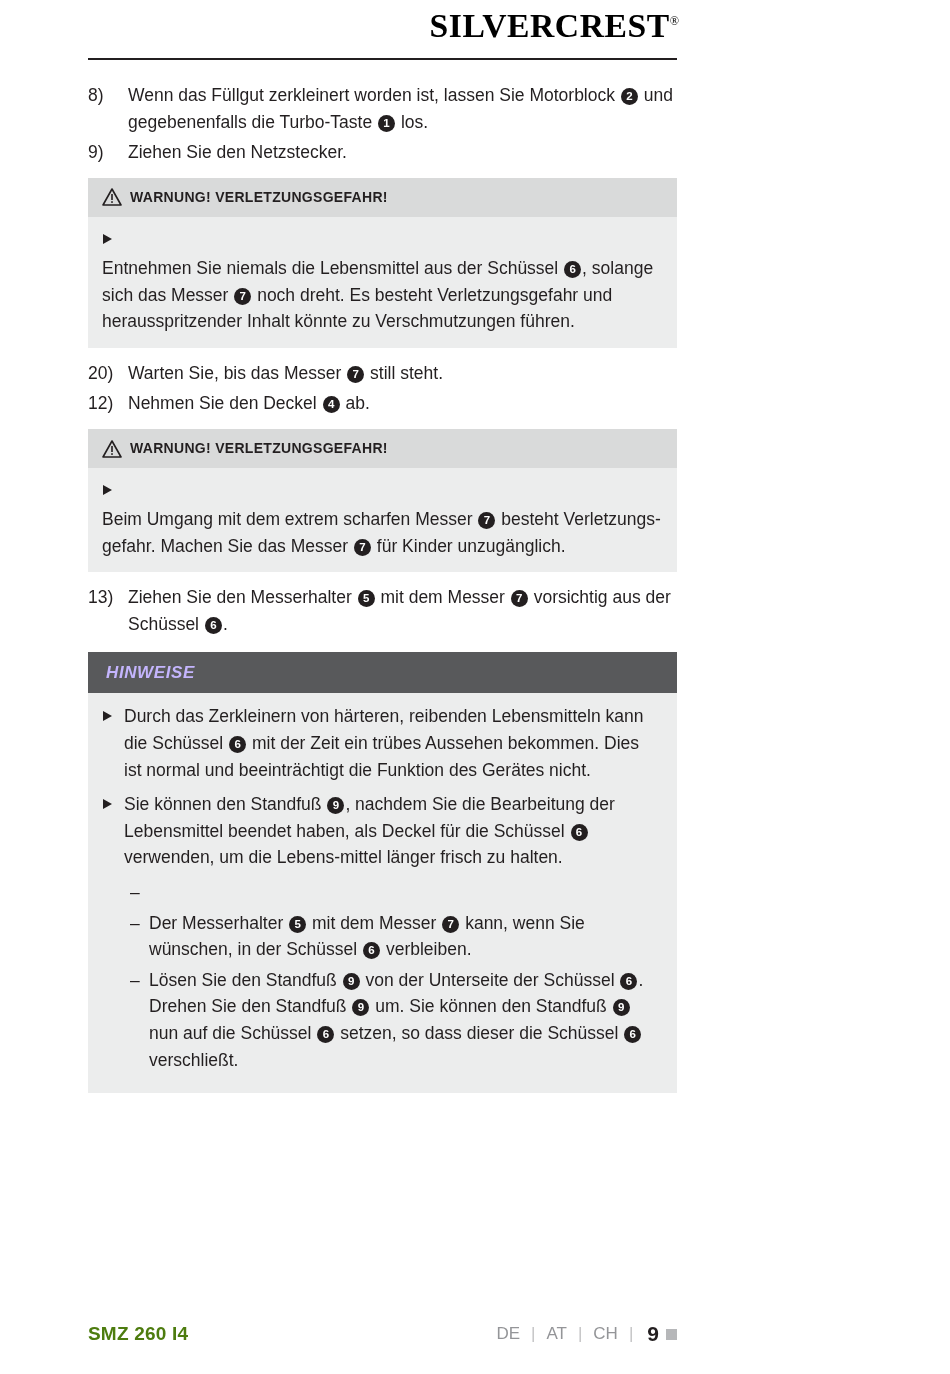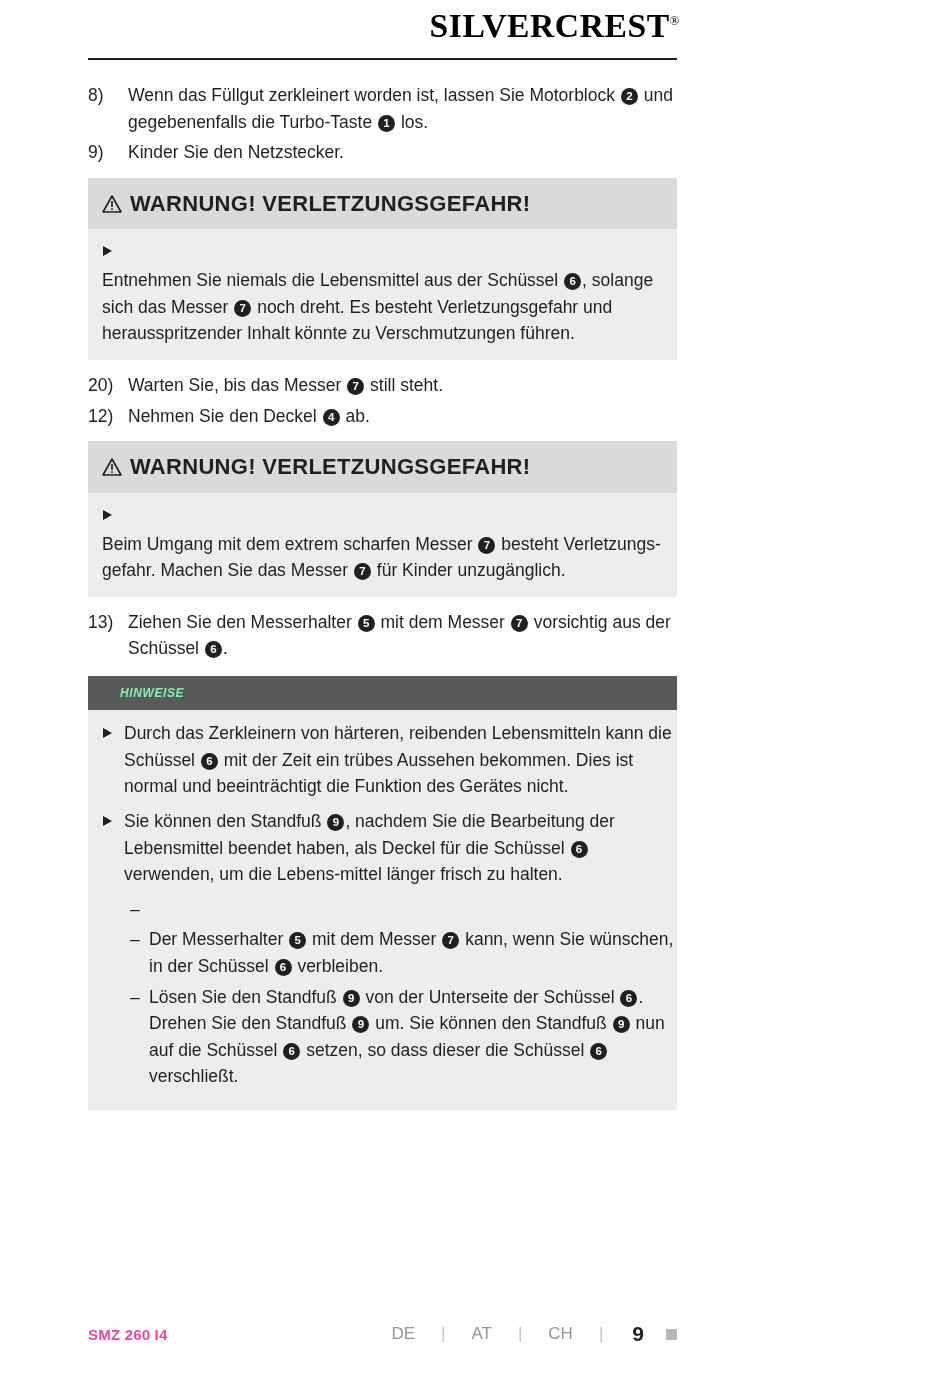--- a/index.html
+++ b/index.html
@@ -94,21 +94,21 @@
     margin: 12px 0 12px 0;
     background: #eceded;
   }
   .warnbox .wb-head {
     background: #d9dada;
     padding: 9px 14px 9px 14px;
     display: flex;
     align-items: center;
     gap: 8px;
     font-weight: bold;
-    font-size: 22px;
+    font-size: 14px;
     letter-spacing: 0.3px;
   }
   .tri-wrap {
     position: relative;
     width: 20px;
     height: 18px;
     display: inline-block;
   }
   .tri-wrap svg { display: block; }
   .warnbox .wb-body {
@@ -126,29 +126,29 @@
   }
   .arrow svg { display: block; }
 
   
   .notebox {
     margin: 14px 0 0 0;
     background: #eceded;
   }
   .notebox .nb-head {
     background: #58595b;
-    color: #86efac;
+    color: #c4b5fd;
     font-style: italic;
     font-weight: bold;
-    font-size: 12px;
+    font-size: 17px;
     letter-spacing: 0.6px;
-    padding: 8px 32px;
+    padding: 8px 18px;
   }
   .notebox .nb-body {
-    padding: 10px 0 16px 14px;
+    padding: 10px 28px 16px 14px;
   }
   .note-item {
     display: flex;
     align-items: flex-start;
     gap: 10px;
     margin-bottom: 8px;
   }
   .sub-list {
     margin: 4px 0 0 28px;
   }
@@ -168,29 +168,29 @@
     position: absolute;
     left: 88px;
     right: 88px;
     bottom: 28px;
     display: flex;
     align-items: center;
     justify-content: space-between;
     color: #8c8c8c;
   }
   .footer .model {
-    font-size: 15px;
+    font-size: 19px;
     font-weight: bold;
     letter-spacing: 0.2px;
-    color: #ec4899;
+    color: #4d7c0f;
   }
   .footer .right {
     display: flex;
     align-items: center;
-    gap: 15px;
+    gap: 0px;
     font-size: 17px;
     color: #949598;
   }
   .footer .right .lang {
     padding: 0 11px;
   }
   .footer .right .sep {
     color: #c2c2c4;
   }
   .footer .right .pagenum {
@@ -221,21 +221,21 @@
 
   <div class="content">
 
     <div id="steps1">
         <div class="num-item">
           <span class="num">8)</span>
           <span class="txt">Wenn das Füllgut zerkleinert worden ist, lassen Sie Motorblock <span class="cn">2</span> und gegebenenfalls die Turbo-Taste <span class="cn">1</span> los.</span>
         </div>
         <div class="num-item">
           <span class="num">9)</span>
-          <span class="txt">Kinder Sie den Netzstecker.</span>
+          <span class="txt">Ziehen Sie den Netzstecker.</span>
         </div>
       </div>
 
     <div class="warnbox">
       <div class="wb-head">
         <span class="tri-wrap">
           <svg width="20" height="18" viewBox="0 0 20 18">
             <path d="M10 1 L19 17 L1 17 Z" fill="none" stroke="#231f20" stroke-width="1.6" stroke-linejoin="round"></path>
             <rect x="9.2" y="6" width="1.6" height="6" fill="#231f20"></rect>
             <rect x="9.2" y="13.2" width="1.6" height="1.7" fill="#231f20"></rect>

